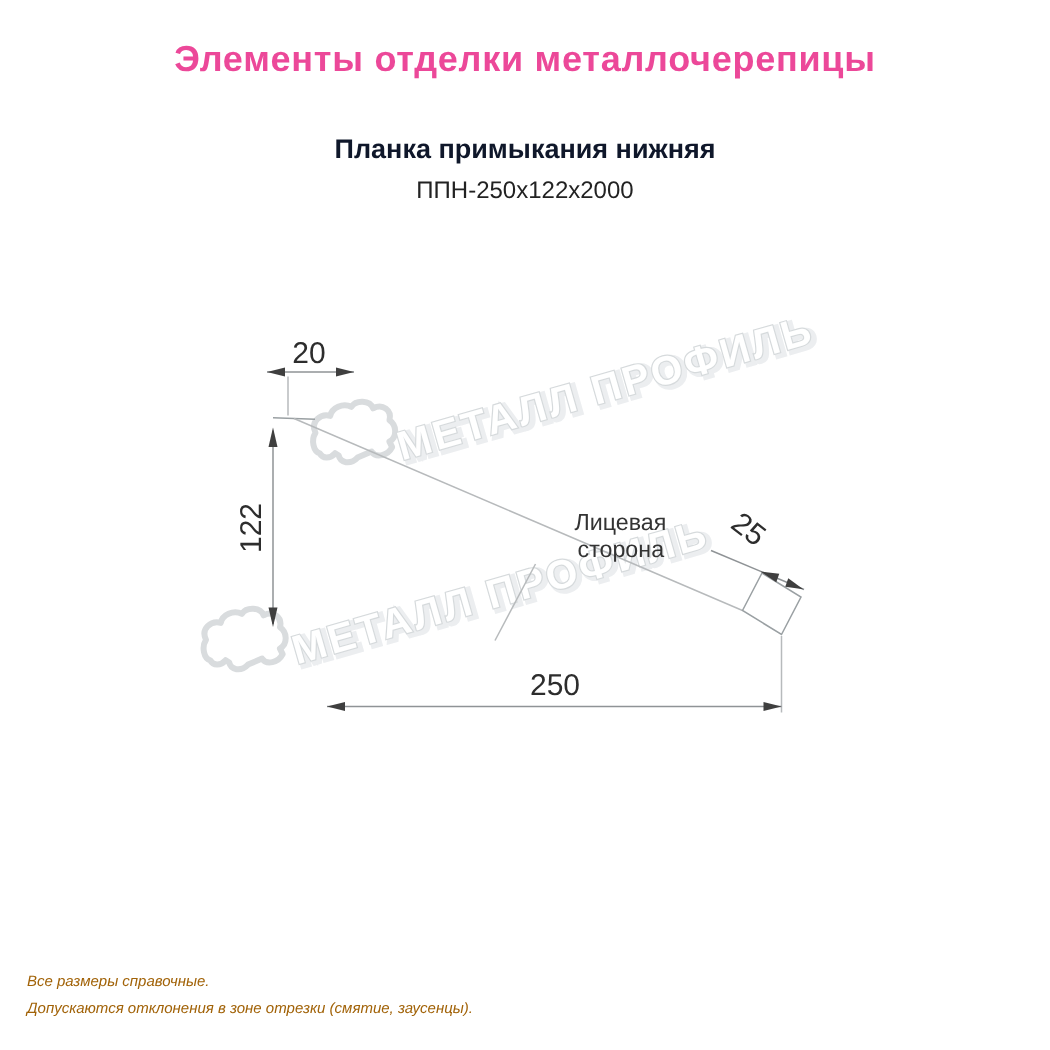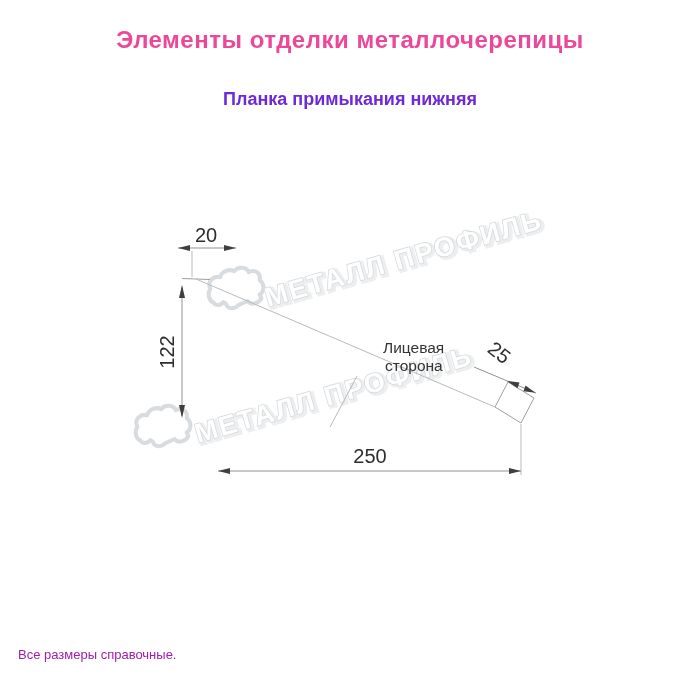--- a/index.html
+++ b/index.html
@@ -12,33 +12,33 @@
   }
   .title{
     position:absolute;top:26px;left:0;width:700px;
     text-align:center;
     font-size:24px;font-weight:bold;color:#ec4899;
     letter-spacing:0.5px;
   }
   .subtitle{
     position:absolute;top:89px;left:0;width:700px;
     text-align:center;
-    font-size:18px;font-weight:bold;color:#6d28d9;
+    font-size:18px;font-weight:bold;color:#0f172a;
   }
   .code{
     position:absolute;top:119px;left:0;width:700px;
     text-align:center;
     font-size:16px;font-weight:normal;color:#222222;
   }
   .drawing{
     position:absolute;top:0;left:0;width:700px;height:700px;
   }
   .footer{
     position:absolute;left:18px;top:646px;width:660px;
-    font-size:13px;color:#a21caf;line-height:18px;
+    font-size:10px;color:#a16207;line-height:18px;font-style:italic;
   }
   .dim-text{
     font-family:"Liberation Sans", sans-serif;
     font-size:20px;fill:#2d2d2d;
   }
   .label-text{
     font-family:"Liberation Sans", sans-serif;
     font-size:15.5px;fill:#333333;
   }
   .wm-text{
@@ -58,20 +58,21 @@
   .arrow{fill:#3f3f3f;stroke:none;}
   .wm-logo{fill:#ffffff;stroke:#d9dcde;stroke-width:4;stroke-linejoin:round;}
 </style>
 </head>
 <body>
 
 <div class="page">
 
   <div class="title">Элементы отделки металлочерепицы</div>
   <div class="subtitle">Планка примыкания нижняя</div>
+  <div class="code">ППН-250х122х2000</div>
 
   <svg class="drawing" viewBox="0 0 700 700" xmlns="http://www.w3.org/2000/svg">
 
     <g>
       <g transform="translate(237,289) rotate(-12)">
         <path class="wm-logo" d="M -26,8 C -30,6 -30,-2 -26,-6 C -28,-14 -20,-18 -14,-15 C -12,-20 -4,-22 1,-18 C 5,-22 14,-20 15,-14 C 22,-16 27,-10 24,-4 C 28,0 27,8 21,10 L 22,14 C 18,19 10,19 8,14 L -2,16 C -8,20 -14,17 -14,12 L -16,10 C -20,13 -25,12 -26,8 Z"></path>
       </g>
       <text class="wm-text-shadow" x="270" y="309" transform="rotate(-16 268 307)">МЕТАЛЛ ПРОФИЛЬ</text>
       <text class="wm-text" x="268" y="307" transform="rotate(-16 268 307)">МЕТАЛЛ ПРОФИЛЬ</text>
     </g>
@@ -120,15 +121,16 @@
 
     <g>
       <path class="faint-line" d="M357,376 L330,427"></path>
       <text class="label-text" x="383" y="353">Лицевая</text>
       <text class="label-text" x="385" y="371">сторона</text>
     </g>
   </svg>
 
   <div class="footer">
     <div>Все размеры справочные.</div>
+    <div>Допускаются отклонения в зоне отрезки (смятие, заусенцы).</div>
   </div>
 
 </div>
 
 </body></html>

